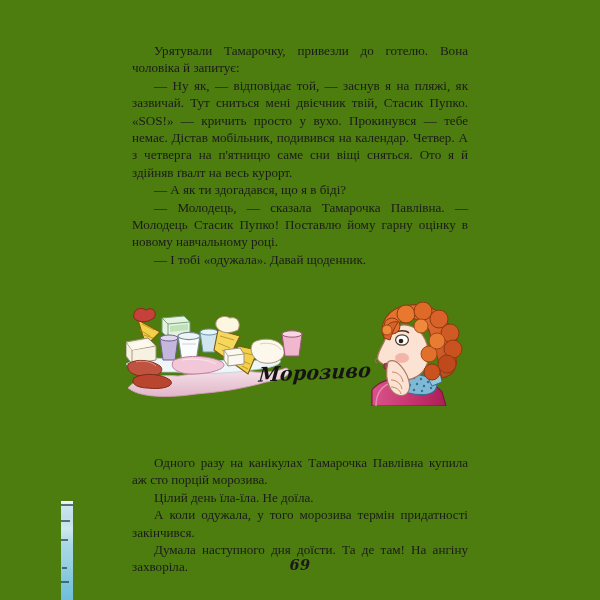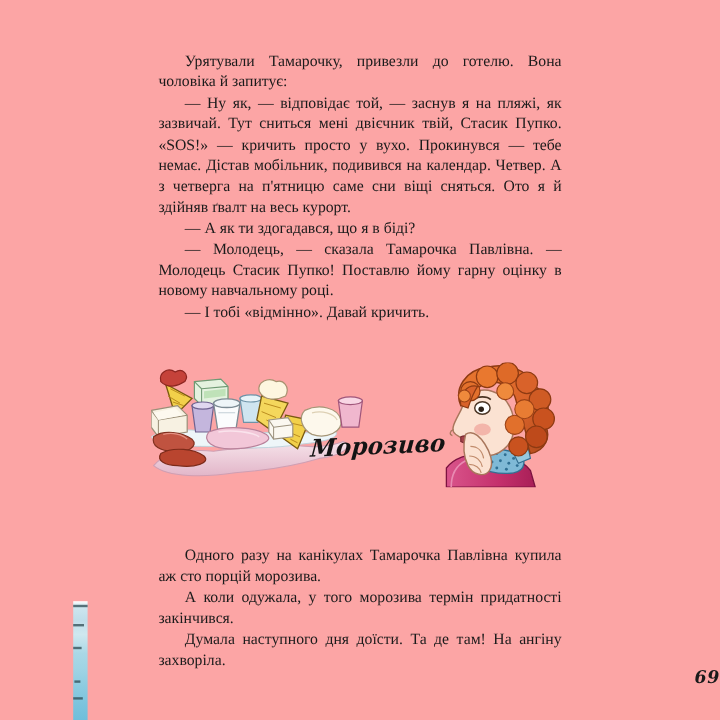--- a/index.html
+++ b/index.html
@@ -4,21 +4,21 @@
 <style>
   html, body {
     margin: 0;
     padding: 0;
     background: #ffffff;
   }
   #page {
     position: relative;
     width: 600px;
     height: 600px;
-    background: #fca5a5;
+    background: #4d7c0f;
     overflow: hidden;
     font-family: "Liberation Serif", serif;
   }
 
   
   #facing-strip {
     position: absolute;
     left: 61px;
     top: 501px;
     width: 12px;
@@ -94,21 +94,21 @@
     transform-origin: left bottom;
     white-space: nowrap;
   }
 
   
   #page-number {
     position: absolute;
     left: 0;
     top: 556px;
     width: 600px;
-    text-align: right;
+    text-align: center;
     font-family: "DejaVu Serif", serif;
     font-style: italic;
     font-weight: 700;
     font-size: 14.5px;
     color: #1a1a1a;
     letter-spacing: .5px;
   }
 </style>
 </head>
 <body>
@@ -121,21 +121,21 @@
     <span class="mark m3"></span>
     <span class="mark m4"></span>
     <span class="mark m5"></span>
   </div>
 
   <div class="text-col" id="block-top">
     <p class="para last-line-left">Урятували Тамарочку, привезли до готелю. Вона чоловіка й запитує:</p>
     <p class="para last-line-left">— Ну як, — відповідає той, — заснув я на пляжі, як зазвичай. Тут сниться мені двієчник твій, Стасик Пупко. «SOS!» — кричить просто у вухо. Прокинувся — тебе немає. Дістав мобільник, подивився на календар. Четвер. А з четверга на п'ятницю саме сни віщі сняться. Ото я й здійняв ґвалт на весь курорт.</p>
     <p class="para last-line-left">— А як ти здогадався, що я в біді?</p>
     <p class="para last-line-left">— Молодець, — сказала Тамарочка Павлівна. — Молодець Стасик Пупко! Поставлю йому гарну оцінку в новому навчальному році.</p>
-    <p class="para last-line-left">— І тобі «відмінно». Давай кричить.</p>
+    <p class="para last-line-left">— І тобі «одужала». Давай щоденник.</p>
   </div>
 
   <div id="illustration">
     <svg width="348" height="104" viewBox="0 0 348 104" xmlns="http://www.w3.org/2000/svg">
       <defs>
         <linearGradient id="puddleG" x1="0" y1="0" x2="0" y2="1">
           <stop offset="0%" stop-color="#f6e3ea"></stop>
           <stop offset="100%" stop-color="#e2b6c9"></stop>
         </linearGradient>
         <linearGradient id="hairG" x1="0" y1="0" x2="1" y2="1">
@@ -302,19 +302,20 @@
           <circle cx="261" cy="28" r="5" fill="#ef8a3c" stroke="#9b4216" stroke-width="0.9"></circle>
         </g>
       </g>
     </svg>
   </div>
 
   <div id="chapter-title">Морозиво</div>
 
   <div class="text-col" id="block-bottom">
     <p class="para last-line-left">Одного разу на канікулах Тамарочка Павлівна купила аж сто порцій морозива.</p>
+    <p class="para last-line-left">Цілий день їла-їла. Не доїла.</p>
     <p class="para last-line-left">А коли одужала, у того морозива термін придатності закінчився.</p>
     <p class="para last-line-left">Думала наступного дня доїсти. Та де там! На ангіну захворіла.</p>
   </div>
 
   <div id="page-number">69</div>
 
 </div>
 
 </body></html>

